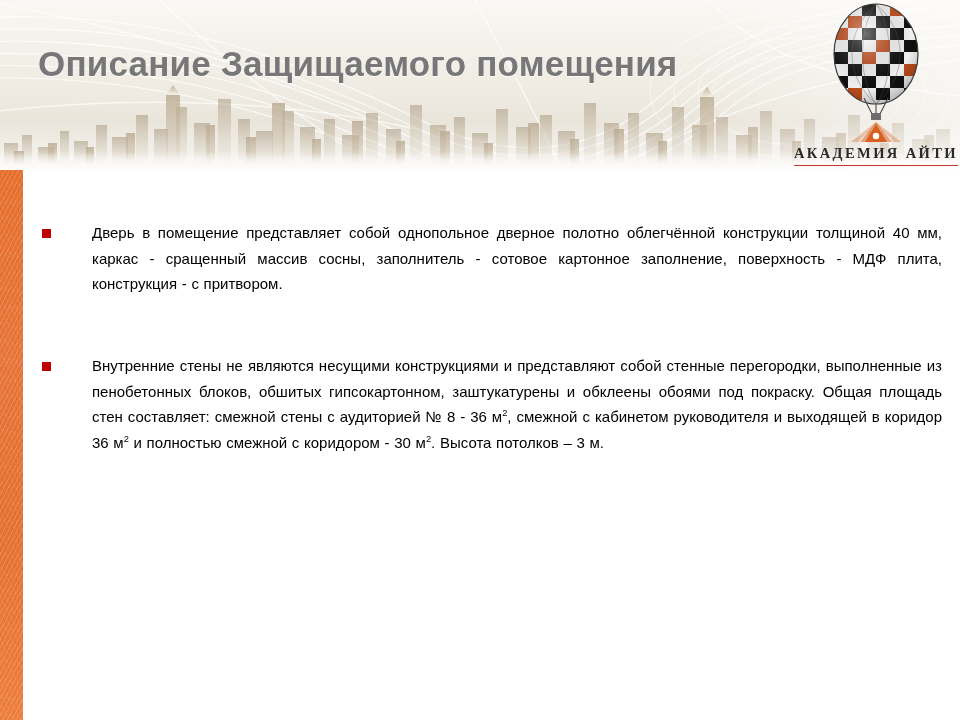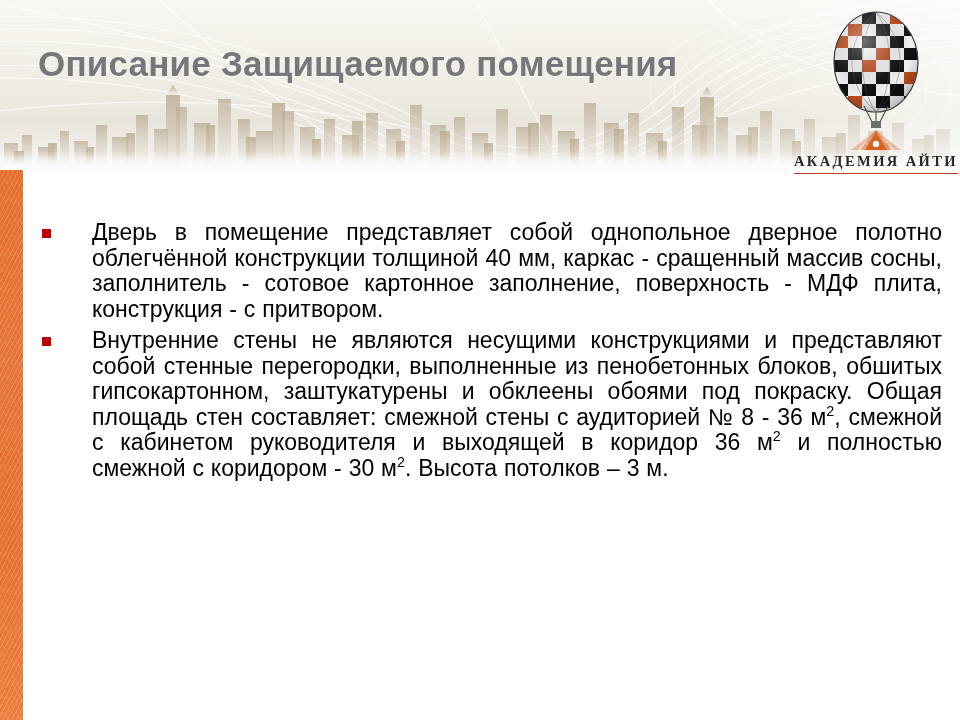--- a/index.html
+++ b/index.html
@@ -87,21 +87,21 @@
     letter-spacing: 0.2px;
     white-space: nowrap;
     text-shadow: 0 1px 0 rgba(255,255,255,.7);
     z-index: 5;
   }
 
   
   .logo-block {
     position: absolute;
     right: 8px;
-    top: 10px;
+    top: 2px;
     width: 168px;
     height: 166px;
     z-index: 6;
   }
   .logo-balloon {
     position: absolute;
     left: 28px;
     top: 0;
     width: 112px;
     height: 140px;
@@ -156,35 +156,35 @@
     width: 960px;
     height: 550px;
   }
 
   .bullet-item {
     position: absolute;
     left: 42px;
     width: 900px;
   }
   .bullet-item.b0 { top: 50px; }
-  .bullet-item.b1 { top: 158px; }
+  .bullet-item.b1 { top: 183px; }
   .bullet-item.b2 { top: 345px; }
 
   .bullet-marker {
     position: absolute;
     left: 0;
     top: 9px;
     width: 9px;
     height: 9px;
     background: #c00000;
   }
 
   .bullet-text {
     margin-left: 50px;
-    font-size: 23px;
+    font-size: 15px;
     line-height: 25.5px;
     color: #000000;
     text-align: justify;
     text-justify: inter-word;
     width: 850px;
     word-spacing: 0.5px;
   }
   .bullet-text sup {
     font-size: 0.62em;
     vertical-align: super;

